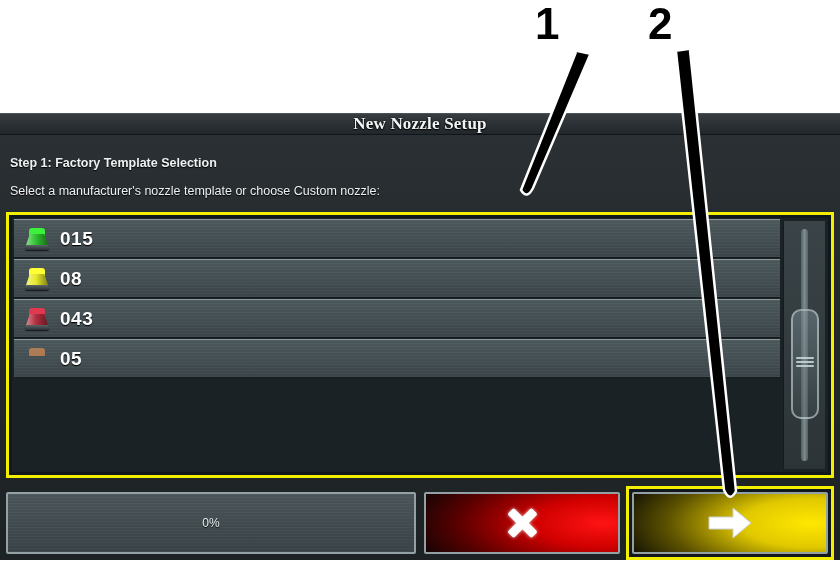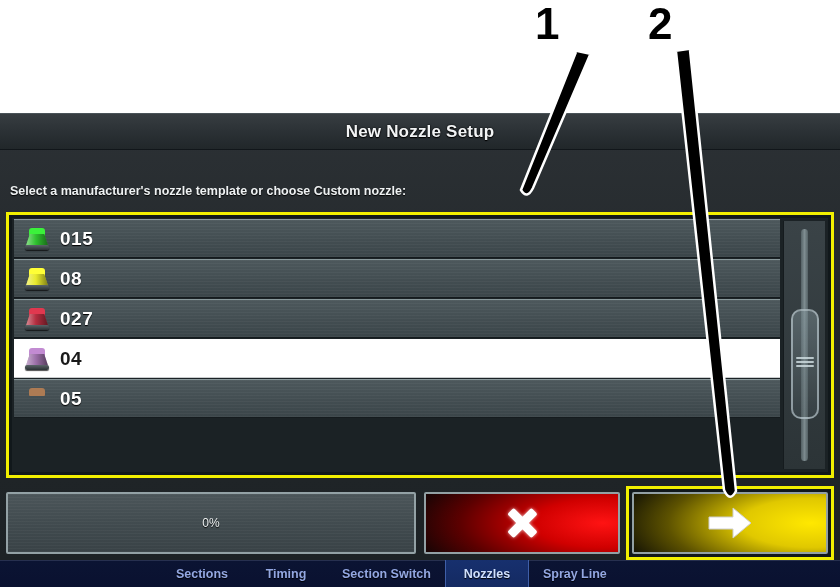--- a/index.html
+++ b/index.html
@@ -12,38 +12,38 @@
   #root { position: relative; width: 840px; height: 587px; background:#fff; }
 
   
   .panel {
     position: absolute; left: 0; top: 113px; width: 840px; height: 447px;
     background: linear-gradient(180deg,#2c3135 0%,#23282b 45%,#1d2225 100%);
     border-top: 1px solid #4a5358;
     overflow: hidden;
   }
   .panel-titlebar {
-    position: absolute; left: 0; top: 0; width: 840px; height: 36px;
+    position: absolute; left: 0; top: 0; width: 840px; height: 21px;
     background: linear-gradient(180deg,#373d41 0%,#2a3034 55%,#21272a 100%);
     border-bottom: 1px solid #11161a;
-    display: flex; align-items: center; justify-content: center;
+    display: flex; align-items: center; justify-content: center; font-family: Liberation Serif, serif;
   }
   .panel-title {
     color: #f2f4f5; font-size: 17px; font-weight: bold;
     letter-spacing: .2px;
     text-shadow: 0 1px 1px #000, 0 0 2px #000;
   }
   .step-label {
     position: absolute; left: 10px; top: 42px;
     color: #eef1f2; font-size: 12.5px; font-weight: bold;
     text-shadow: 0 1px 1px #000;
   }
   .instruction {
     position: absolute; left: 10px; top: 70px;
-    color: #eef1f2; font-size: 12.5px; font-weight: bold;
+    color: #eef1f2; font-size: 12.5px; font-weight: normal;
     text-shadow: 0 1px 1px #000;
   }
 
   
   .hl-list {
     position: absolute; left: 6px; top: 98px; width: 828px; height: 266px;
     border: 3px solid #f2f000; background: #11181b;
   }
   .list-inner {
     position: absolute; left: 3px; top: 3px; right: 3px; bottom: 3px;
@@ -184,20 +184,21 @@
 <body>
 
 <div id="root">
 
   <div class="panel">
 
     <div class="panel-titlebar">
       <div class="panel-title">New Nozzle Setup</div>
     </div>
 
+    <div class="step-label">Step 1: Factory Template Selection</div>
     <div class="instruction">Select a manufacturer's nozzle template or choose Custom nozzle:</div>
 
     <div class="hl-list">
       <div class="list-inner">
         <div class="list-scrollarea" id="list-rows">
             <div class="row">
               <span class="nozzle">
                 <span class="cap" style="background: linear-gradient(rgb(47, 193, 47), rgb(47, 193, 47)); filter: brightness(1.25);"></span>
                 <span class="body" style="background: linear-gradient(90deg, rgba(255, 255, 255, 0.45), rgb(47, 193, 47) 45%, rgba(0, 0, 0, 0.45)) rgb(47, 193, 47);"></span>
                 <span class="base"></span>
@@ -211,29 +212,21 @@
                 <span class="base"></span>
               </span>
               <span class="row-label">08</span>
             </div>
             <div class="row">
               <span class="nozzle">
                 <span class="cap" style="background: linear-gradient(rgb(179, 45, 63), rgb(179, 45, 63)); filter: brightness(1.25);"></span>
                 <span class="body" style="background: linear-gradient(90deg, rgba(255, 255, 255, 0.45), rgb(179, 45, 63) 45%, rgba(0, 0, 0, 0.45)) rgb(179, 45, 63);"></span>
                 <span class="base"></span>
               </span>
-              <span class="row-label">027</span>
-            </div>
-            <div class="row selected">
-              <span class="nozzle">
-                <span class="cap" style="background: linear-gradient(rgb(155, 111, 168), rgb(155, 111, 168)); filter: brightness(1.25);"></span>
-                <span class="body" style="background: linear-gradient(90deg, rgba(255, 255, 255, 0.45), rgb(155, 111, 168) 45%, rgba(0, 0, 0, 0.45)) rgb(155, 111, 168);"></span>
-                <span class="base"></span>
-              </span>
-              <span class="row-label">04</span>
+              <span class="row-label">043</span>
             </div>
             <div class="row">
               <span class="nozzle">
                 <span class="cap" style="background: linear-gradient(rgb(138, 98, 67), rgb(138, 98, 67)); filter: brightness(1.25);"></span>
               </span>
               <span class="row-label">05</span>
             </div>
           </div>
 
         <div class="scrollbar">
@@ -262,29 +255,20 @@
       <div class="hl-next"></div>
 
       <div class="btn btn-next">
         <svg class="ico-arrow" viewBox="0 0 46 34">
           <path d="M2 11 H26 V2 L44 17 L26 32 V23 H2 Z" fill="#ffffff" stroke="#cfcfcf" stroke-width="1"></path>
         </svg>
       </div>
     </div>
   </div>
 
-  <div class="tabbar">
-    <div class="tabs" id="tabs">
-        <div class="tab">Sections</div>
-        <div class="tab">Timing</div>
-        <div class="tab">Section Switch</div>
-        <div class="tab active">Nozzles</div>
-        <div class="tab">Spray Line</div>
-      </div>
-  </div>
 
   <svg id="callout-svg">
     <path d="M590,55 L533,188 Q527,200 521,190 L576,52" fill="#000" stroke="#ffffff" stroke-width="2.5"></path>
     <path d="M676,52 L724,490 Q730,503 736,491 L690,50" fill="#000" stroke="#ffffff" stroke-width="2.5"></path>
   </svg>
 
   <div class="callout-num" style="left:535px; top:2px;">1</div>
   <div class="callout-num" style="left:648px; top:2px;">2</div>
 
 </div>

